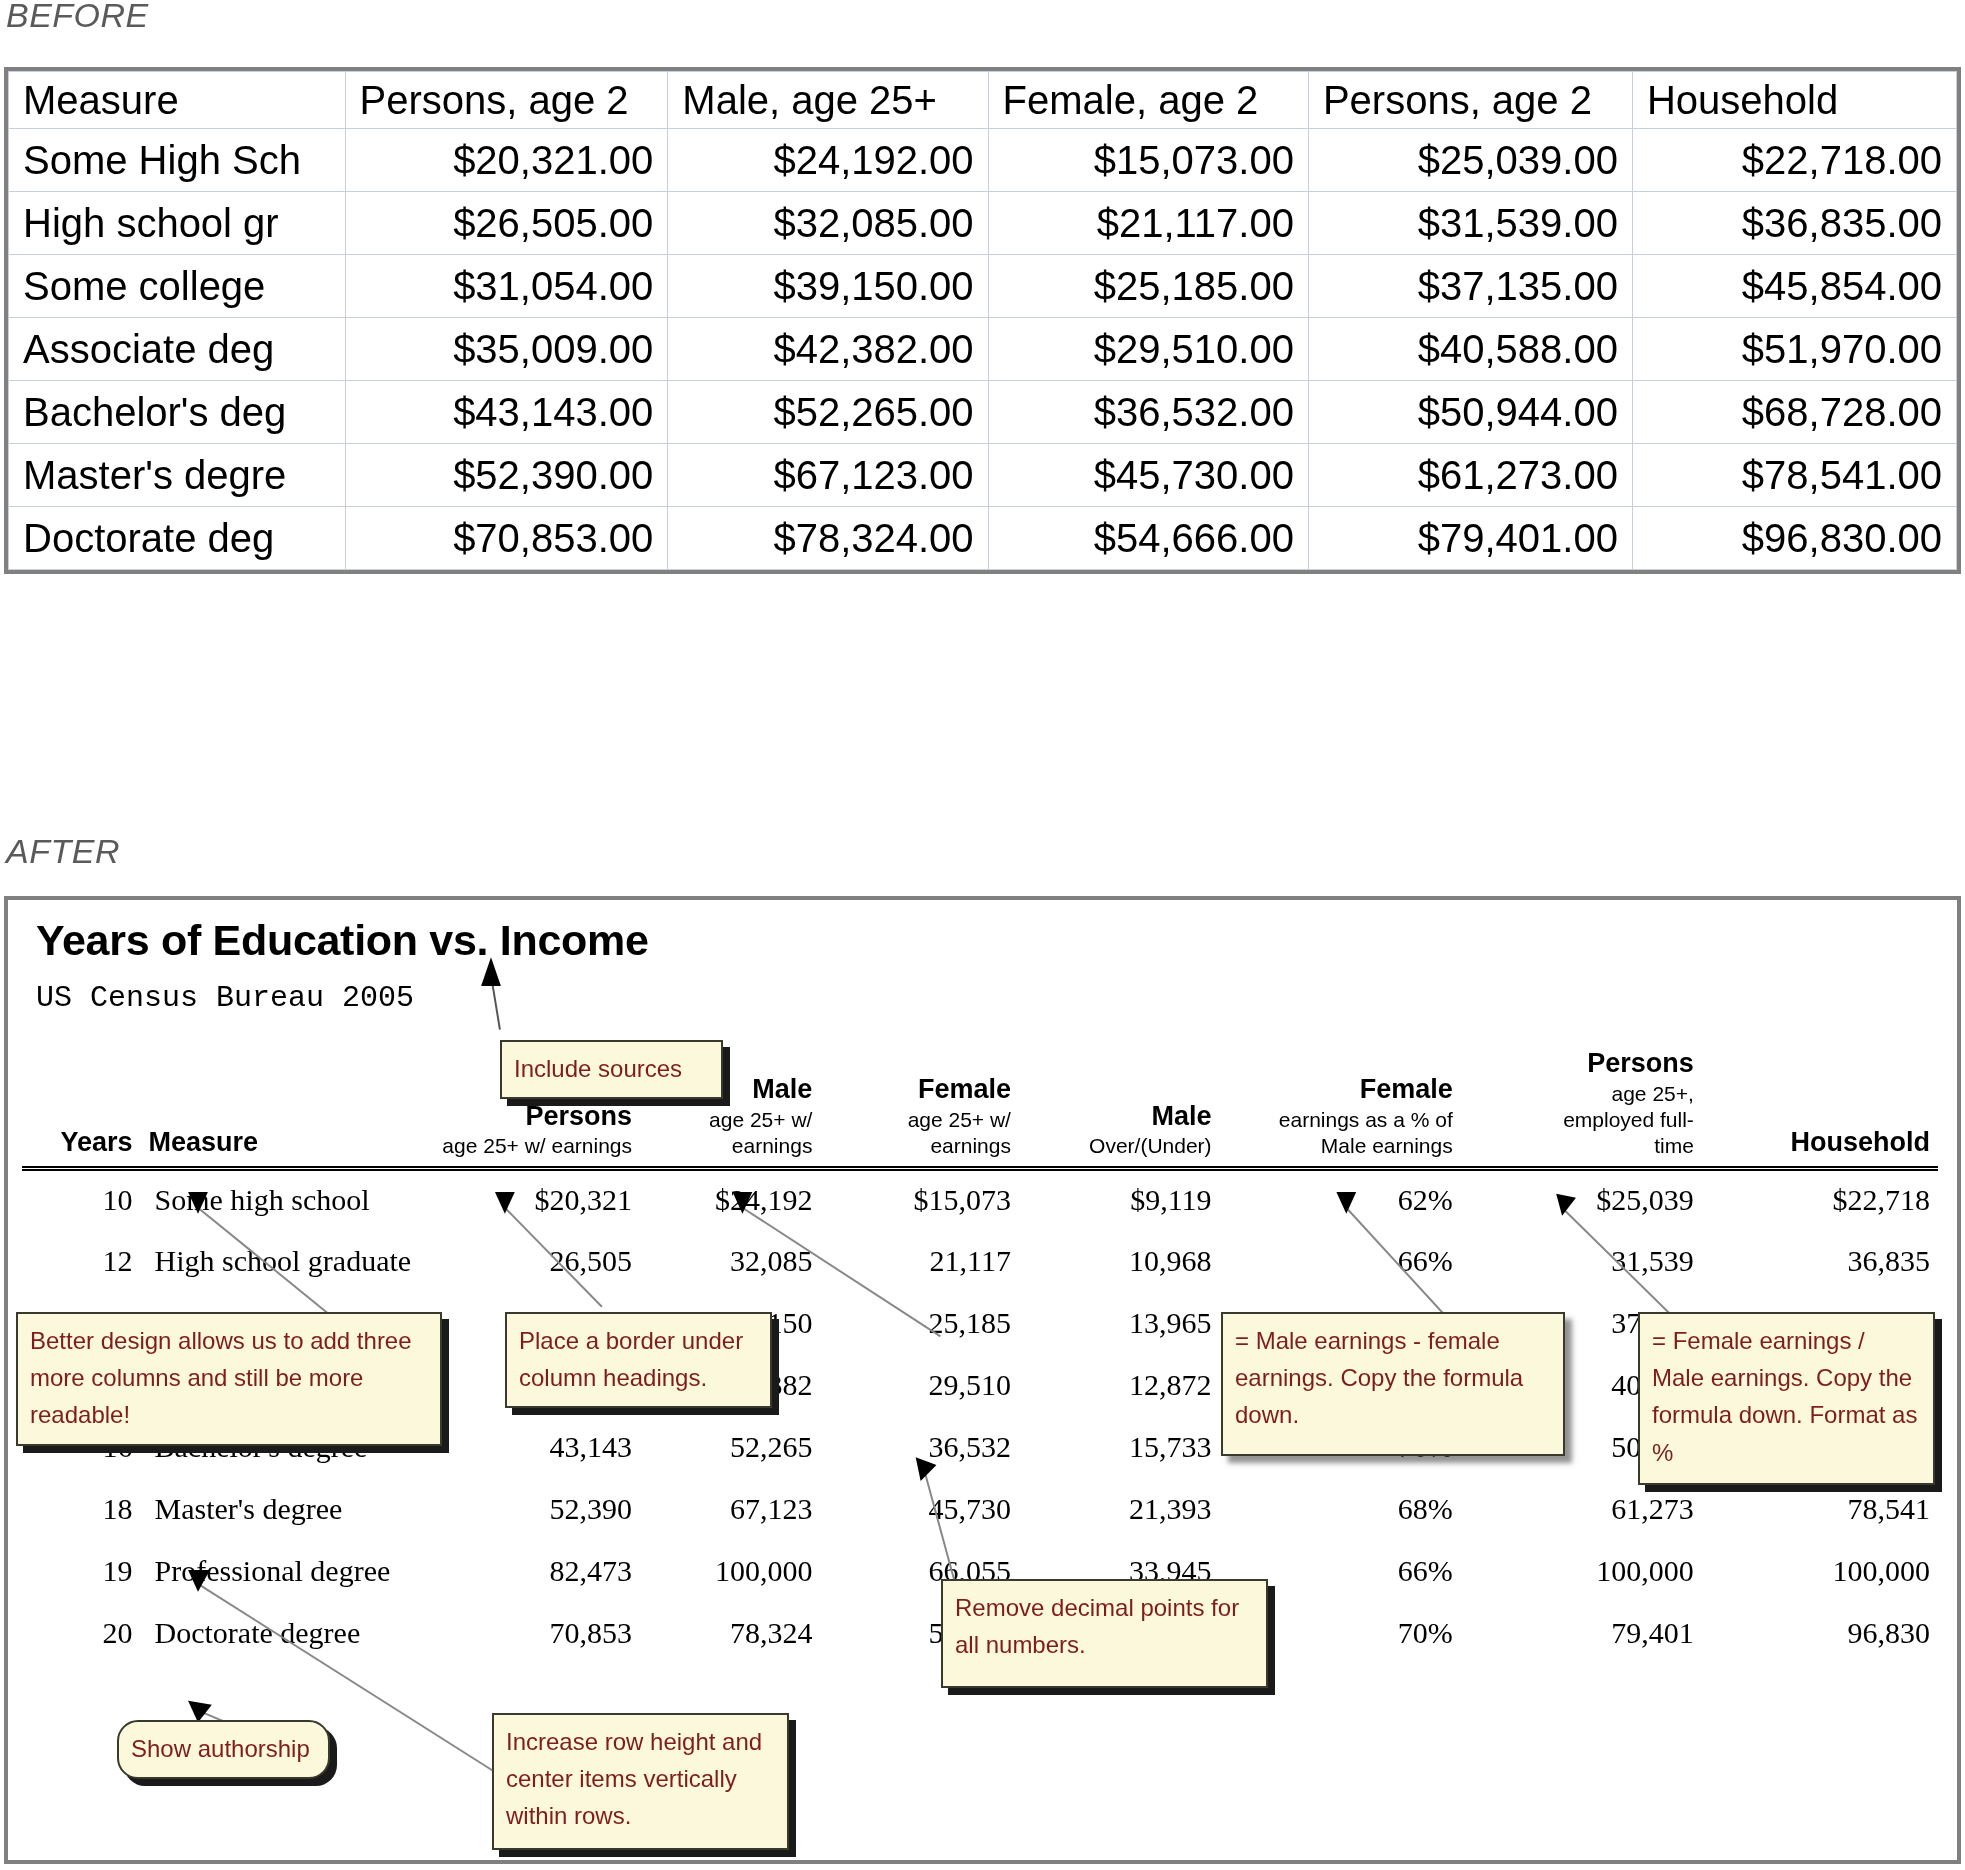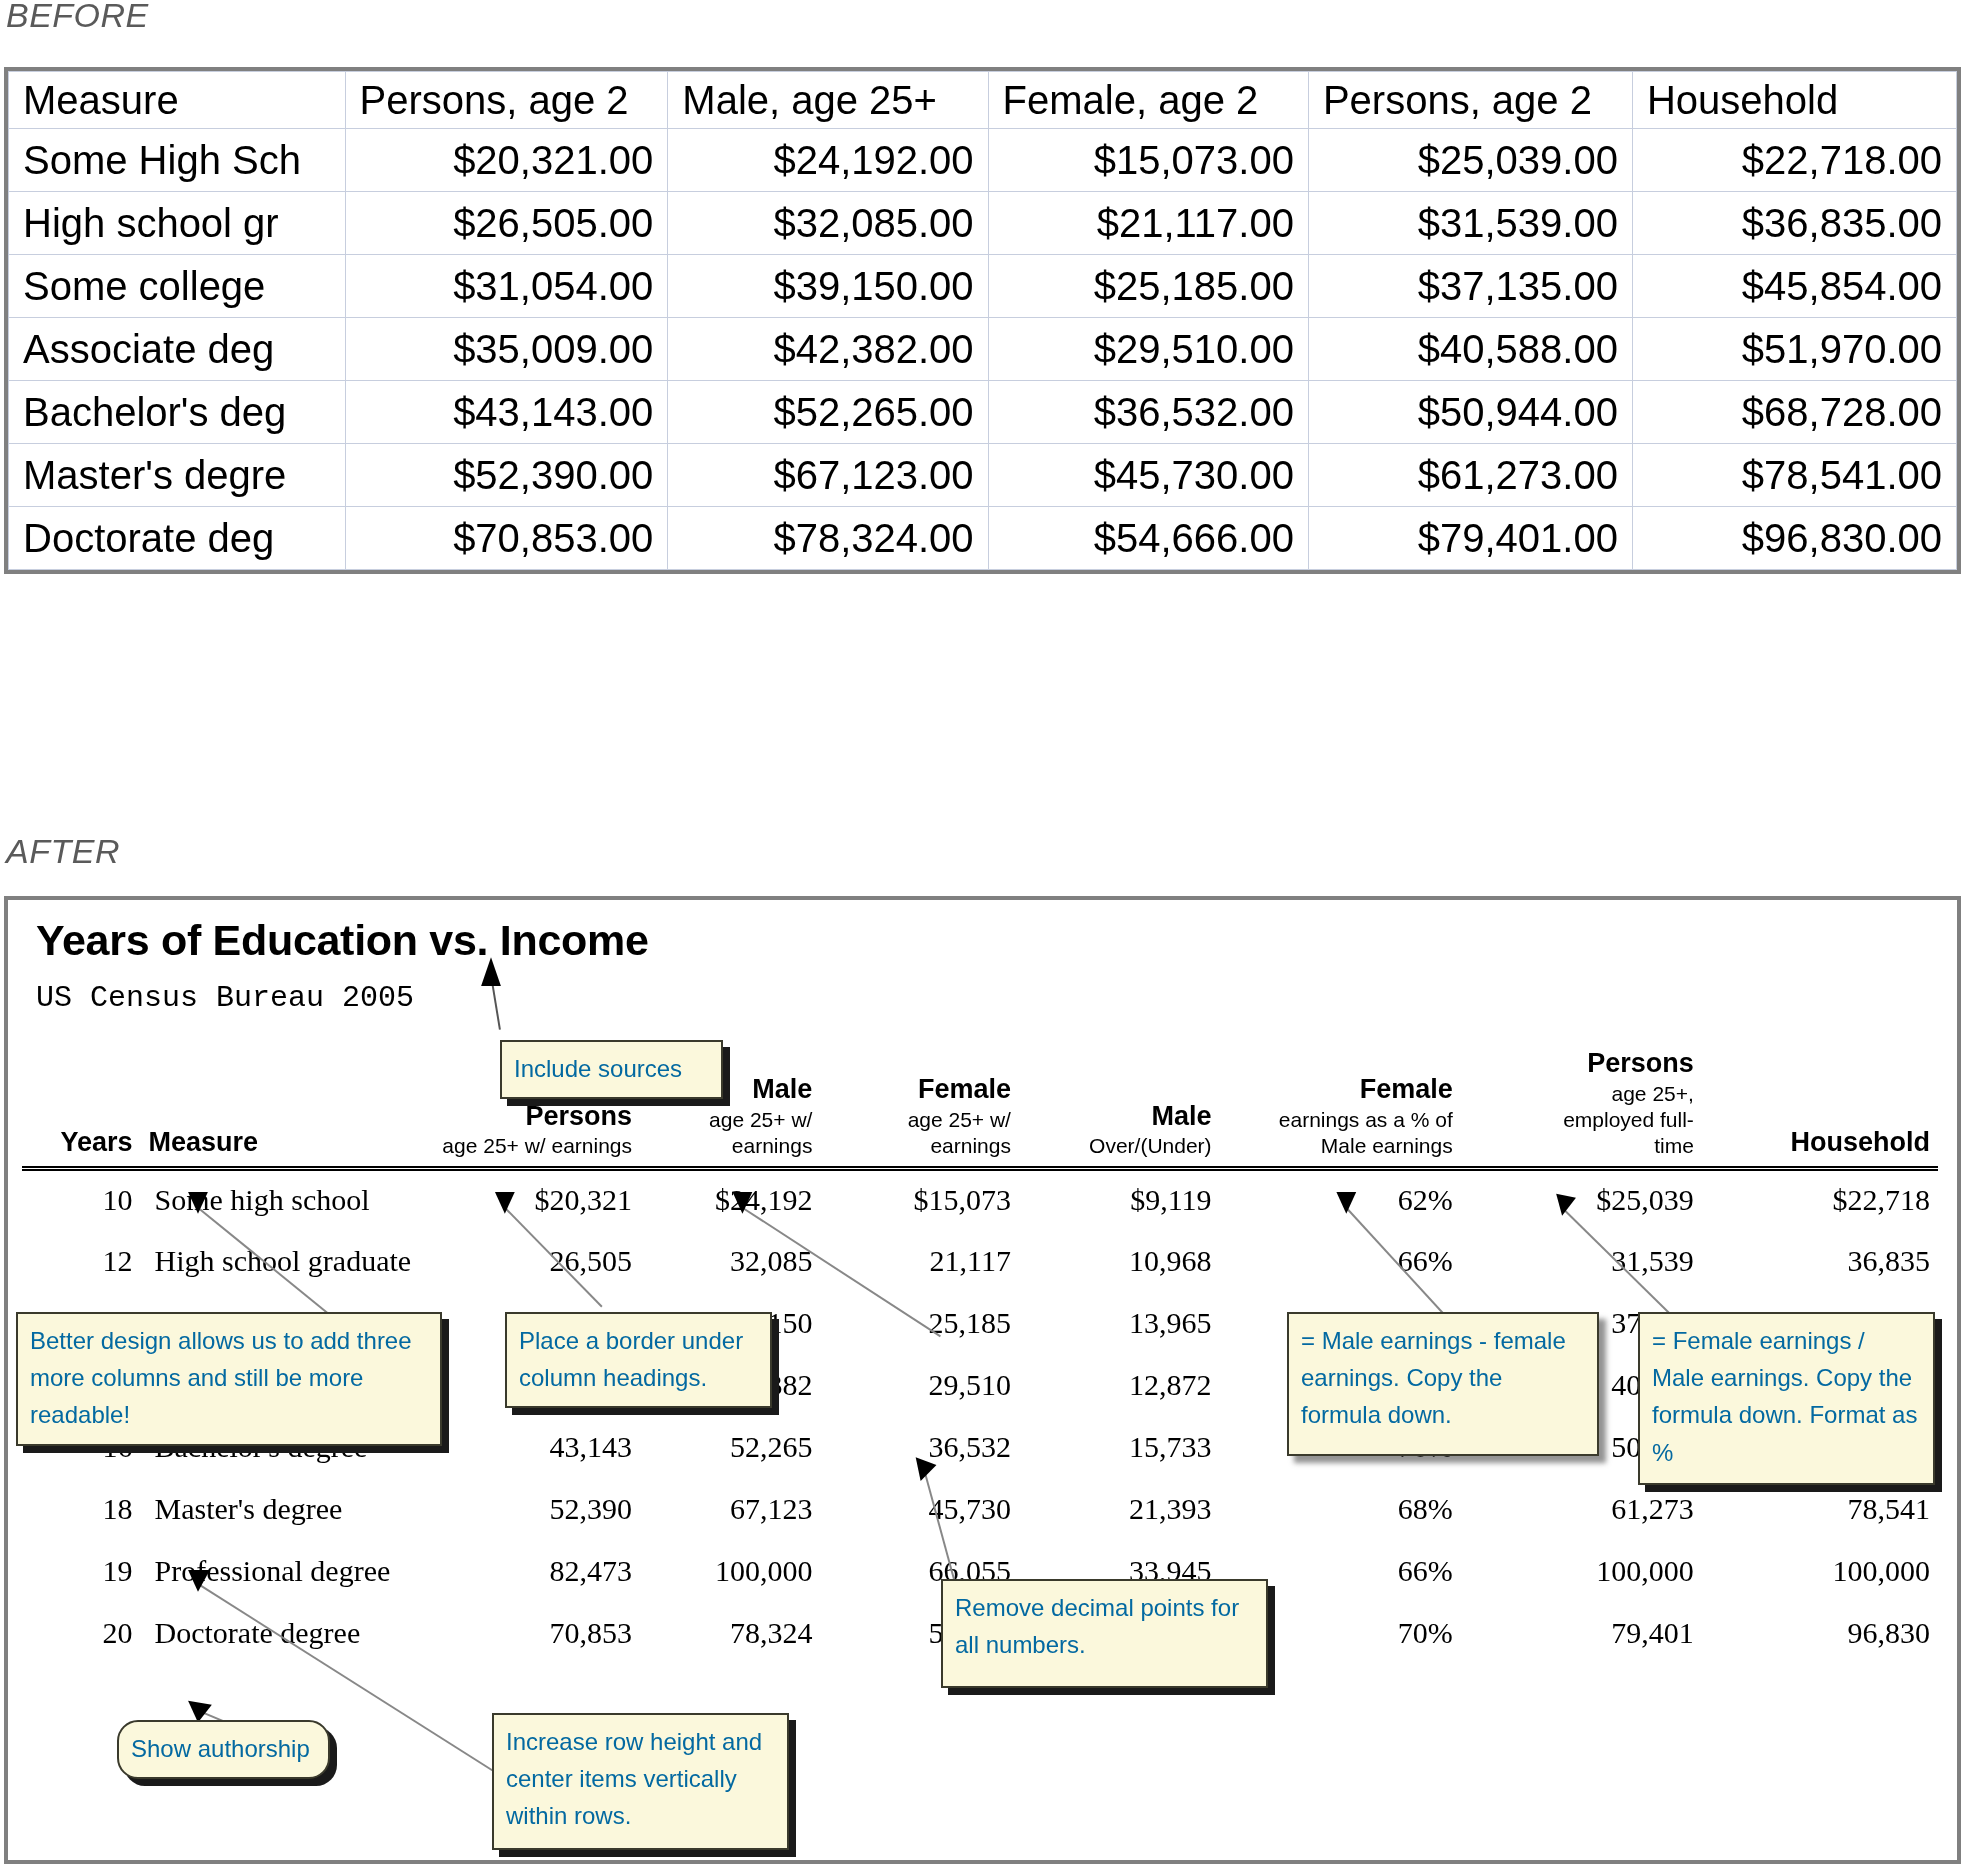--- a/index.html
+++ b/index.html
@@ -157,21 +157,21 @@
 
   
   .callout {
     position: absolute;
     background: #fbf8dc;
     border: 2px solid #3a3a2c;
     box-shadow: 7px 7px 0 #1a1a1a;
     font-family: "Liberation Sans", sans-serif;
     font-size: 24px;
     line-height: 1.55;
-    color: #0369a1;
+    color: #7f1d1d;
     padding: 8px 12px 10px 12px;
     z-index: 40;
   }
   .callout.soft { box-shadow: 7px 7px 5px rgba(60,60,60,.55); }
 
   
   #leaders { position: absolute; left: 0; top: 0; width: 1965px; height: 1870px; z-index: 35; pointer-events: none; }
 </style>
 </head>
 <body>
@@ -441,21 +441,21 @@
     <polygon points="190,1586 212,1586 200,1608" fill="#000"></polygon>
   </svg>
 
   <div class="callout" id="co-sources" style="left:500px; top:1040px; width:223px;">Include sources</div>
 
   <div class="callout" id="co-better" style="left:16px; top:1312px; width:426px;">Better design allows us to add three more columns and still be more readable!</div>
 
   <div class="callout" id="co-border" style="left:485px; top:1312px; width:267px;margin-left:20px;">Place a border under column headings.</div>
 
 
-  <div class="callout soft" id="co-male-minus" style="left:1287px; top:1312px; width:312px; height:144px;padding-left:12px;">= Male earnings - female earnings.  Copy the formula down.</div>
+  <div class="callout soft" id="co-male-minus" style="left:1221px; top:1312px; width:344px; height:144px;padding-left:12px;">= Male earnings - female earnings.  Copy the formula down.</div>
 
   <div class="callout" id="co-female-pct" style="left:1638px; top:1312px; width:297px; height:173px;">= Female earnings / Male earnings.  Copy the formula down.  Format as %</div>
 
   <div class="callout" id="co-decimals" style="left:941px; top:1579px; width:327px; height:109px;">Remove decimal points for all numbers.</div>
 
   <div class="callout" id="co-author" style="left:117px; top:1720px; width:213px;border-radius:21px;">Show authorship</div>
 
   <div class="callout" id="co-rowheight" style="left:492px; top:1713px; width:297px; height:137px;">Increase row height and center items vertically within rows.</div>
 
 </div>

